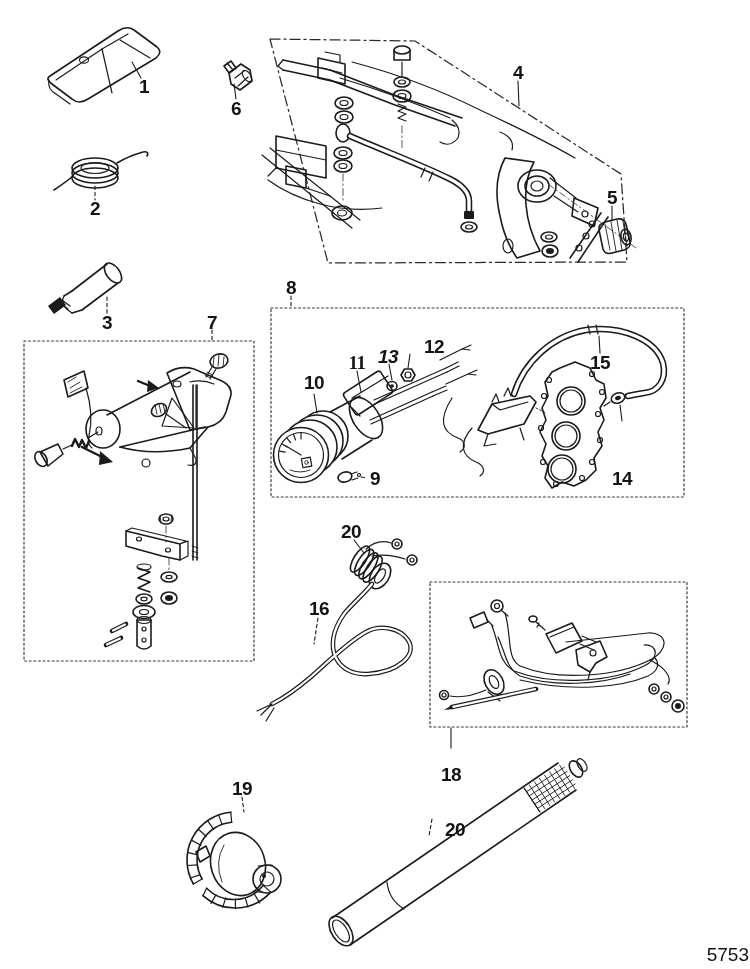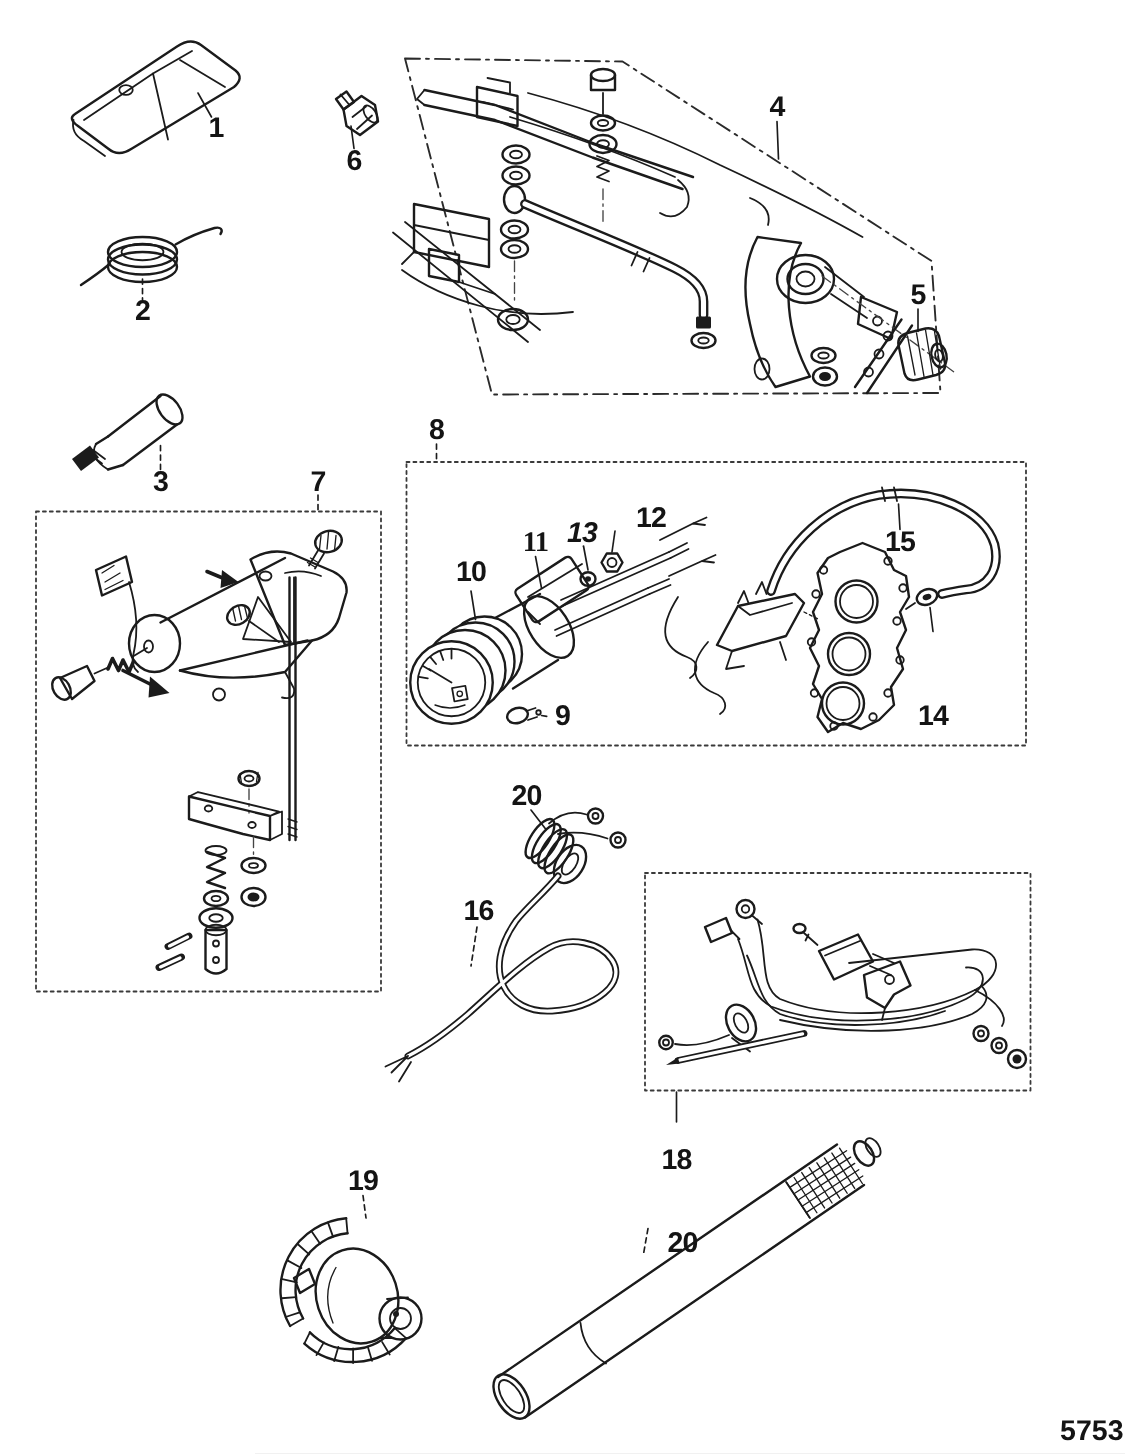--- a/index.html
+++ b/index.html
@@ -17,21 +17,21 @@
   .art .rod{stroke-width:4.6;}
   .art .rodcore{stroke:#ffffff;stroke-width:2.2;}
   .art .dots{stroke-dasharray:2 2.6;stroke-width:1.2;stroke:#3a3a3a;}
   .art .dashdot{stroke-dasharray:10 4 2 4;stroke-width:1.25;stroke:#2a2a2a;}
   .art .cline{stroke-dasharray:7 3 1.5 3;stroke-width:0.9;stroke:#444;}
   .art .leader{stroke-width:1.1;}
   .art .leaderd{stroke-dasharray:3.5 2.8;stroke-width:1.1;}
   .callout-layer{position:absolute;left:0;top:0;width:100%;height:100%;pointer-events:none;}
   .callout{position:absolute;transform:translate(-50%,-50%);font-size:19px;font-weight:700;
            color:#141414;letter-spacing:-0.5px;line-height:1;}
-  .drawing-number{position:absolute;right:1px;bottom:3px;font-size:19px;font-weight:700;color:#141414;}
+  .drawing-number{position:absolute;right:1px;bottom:3px;font-size:19px;font-weight:400;color:#141414;}
 </style>
 </head>
 <body>
 
 <div class="page">
 
 <svg class="art" width="750" height="969" viewBox="0 0 750 969">
 
   <g>
     <path d="M 50,76 L 118,31 Q 127,25 134,30 L 157,47 Q 163,52 156,58 L 88,99 Q 79,105 72,99 L 52,84 Q 45,79 50,76 Z"></path>

